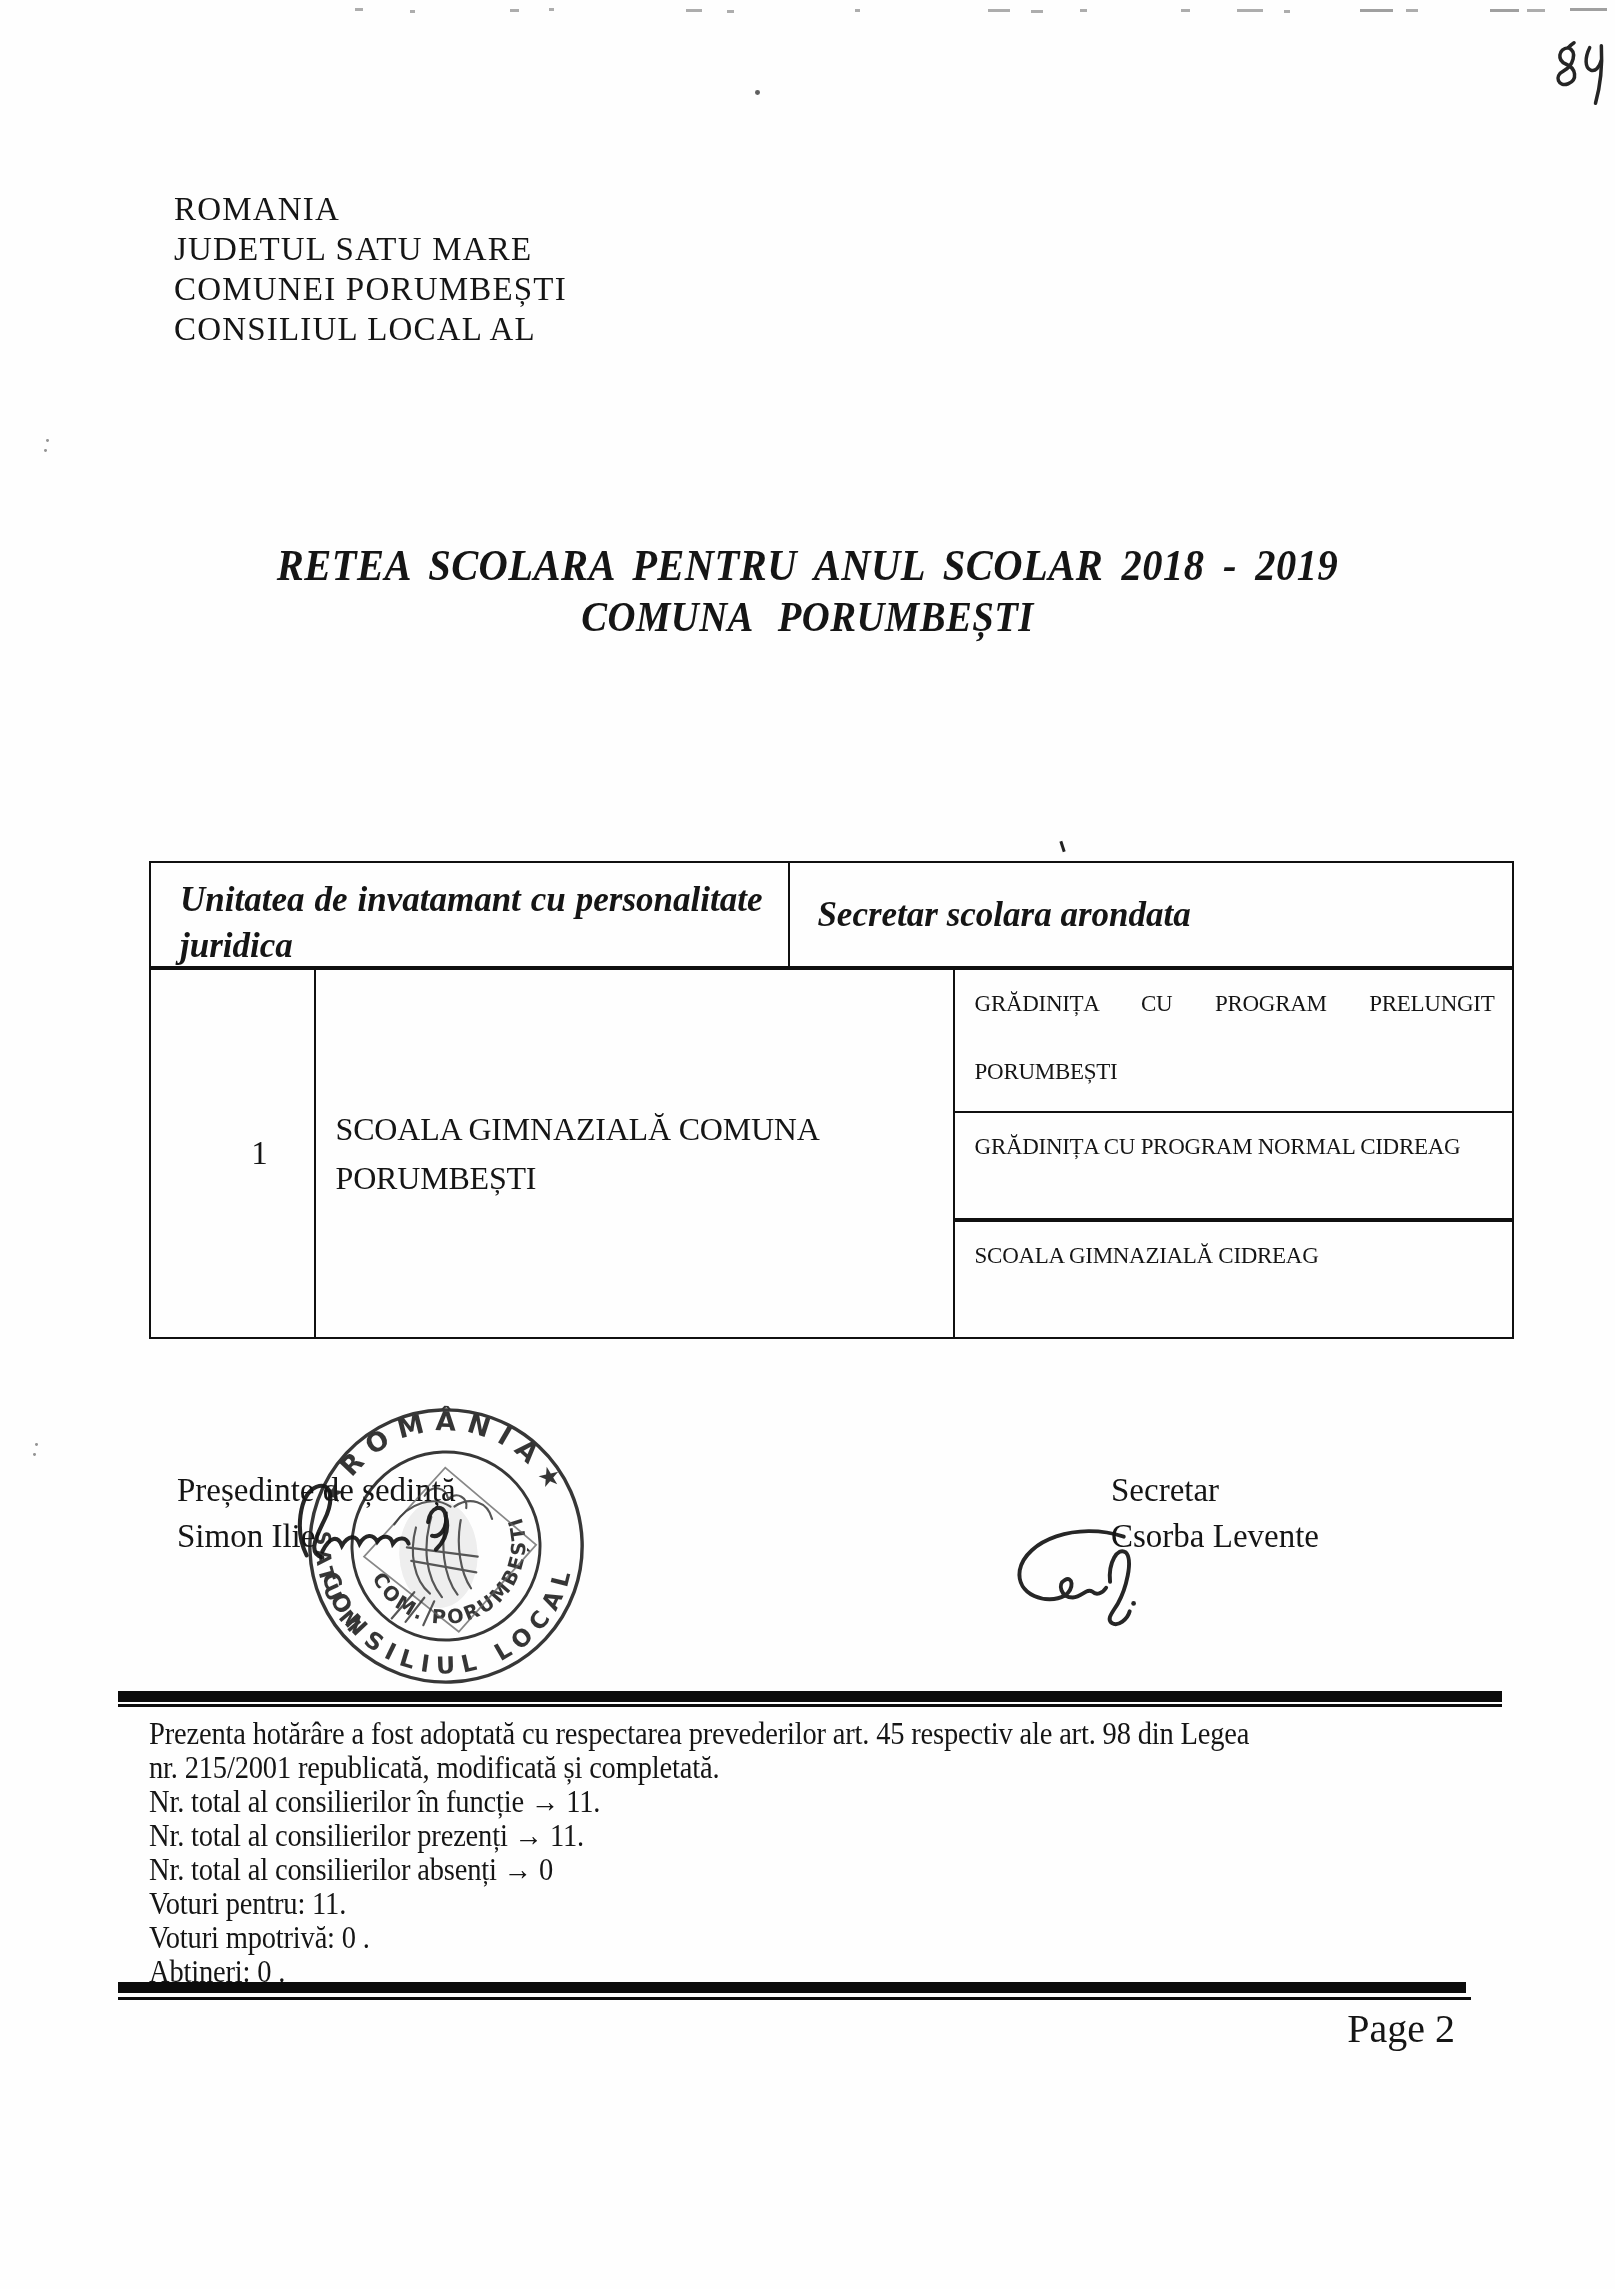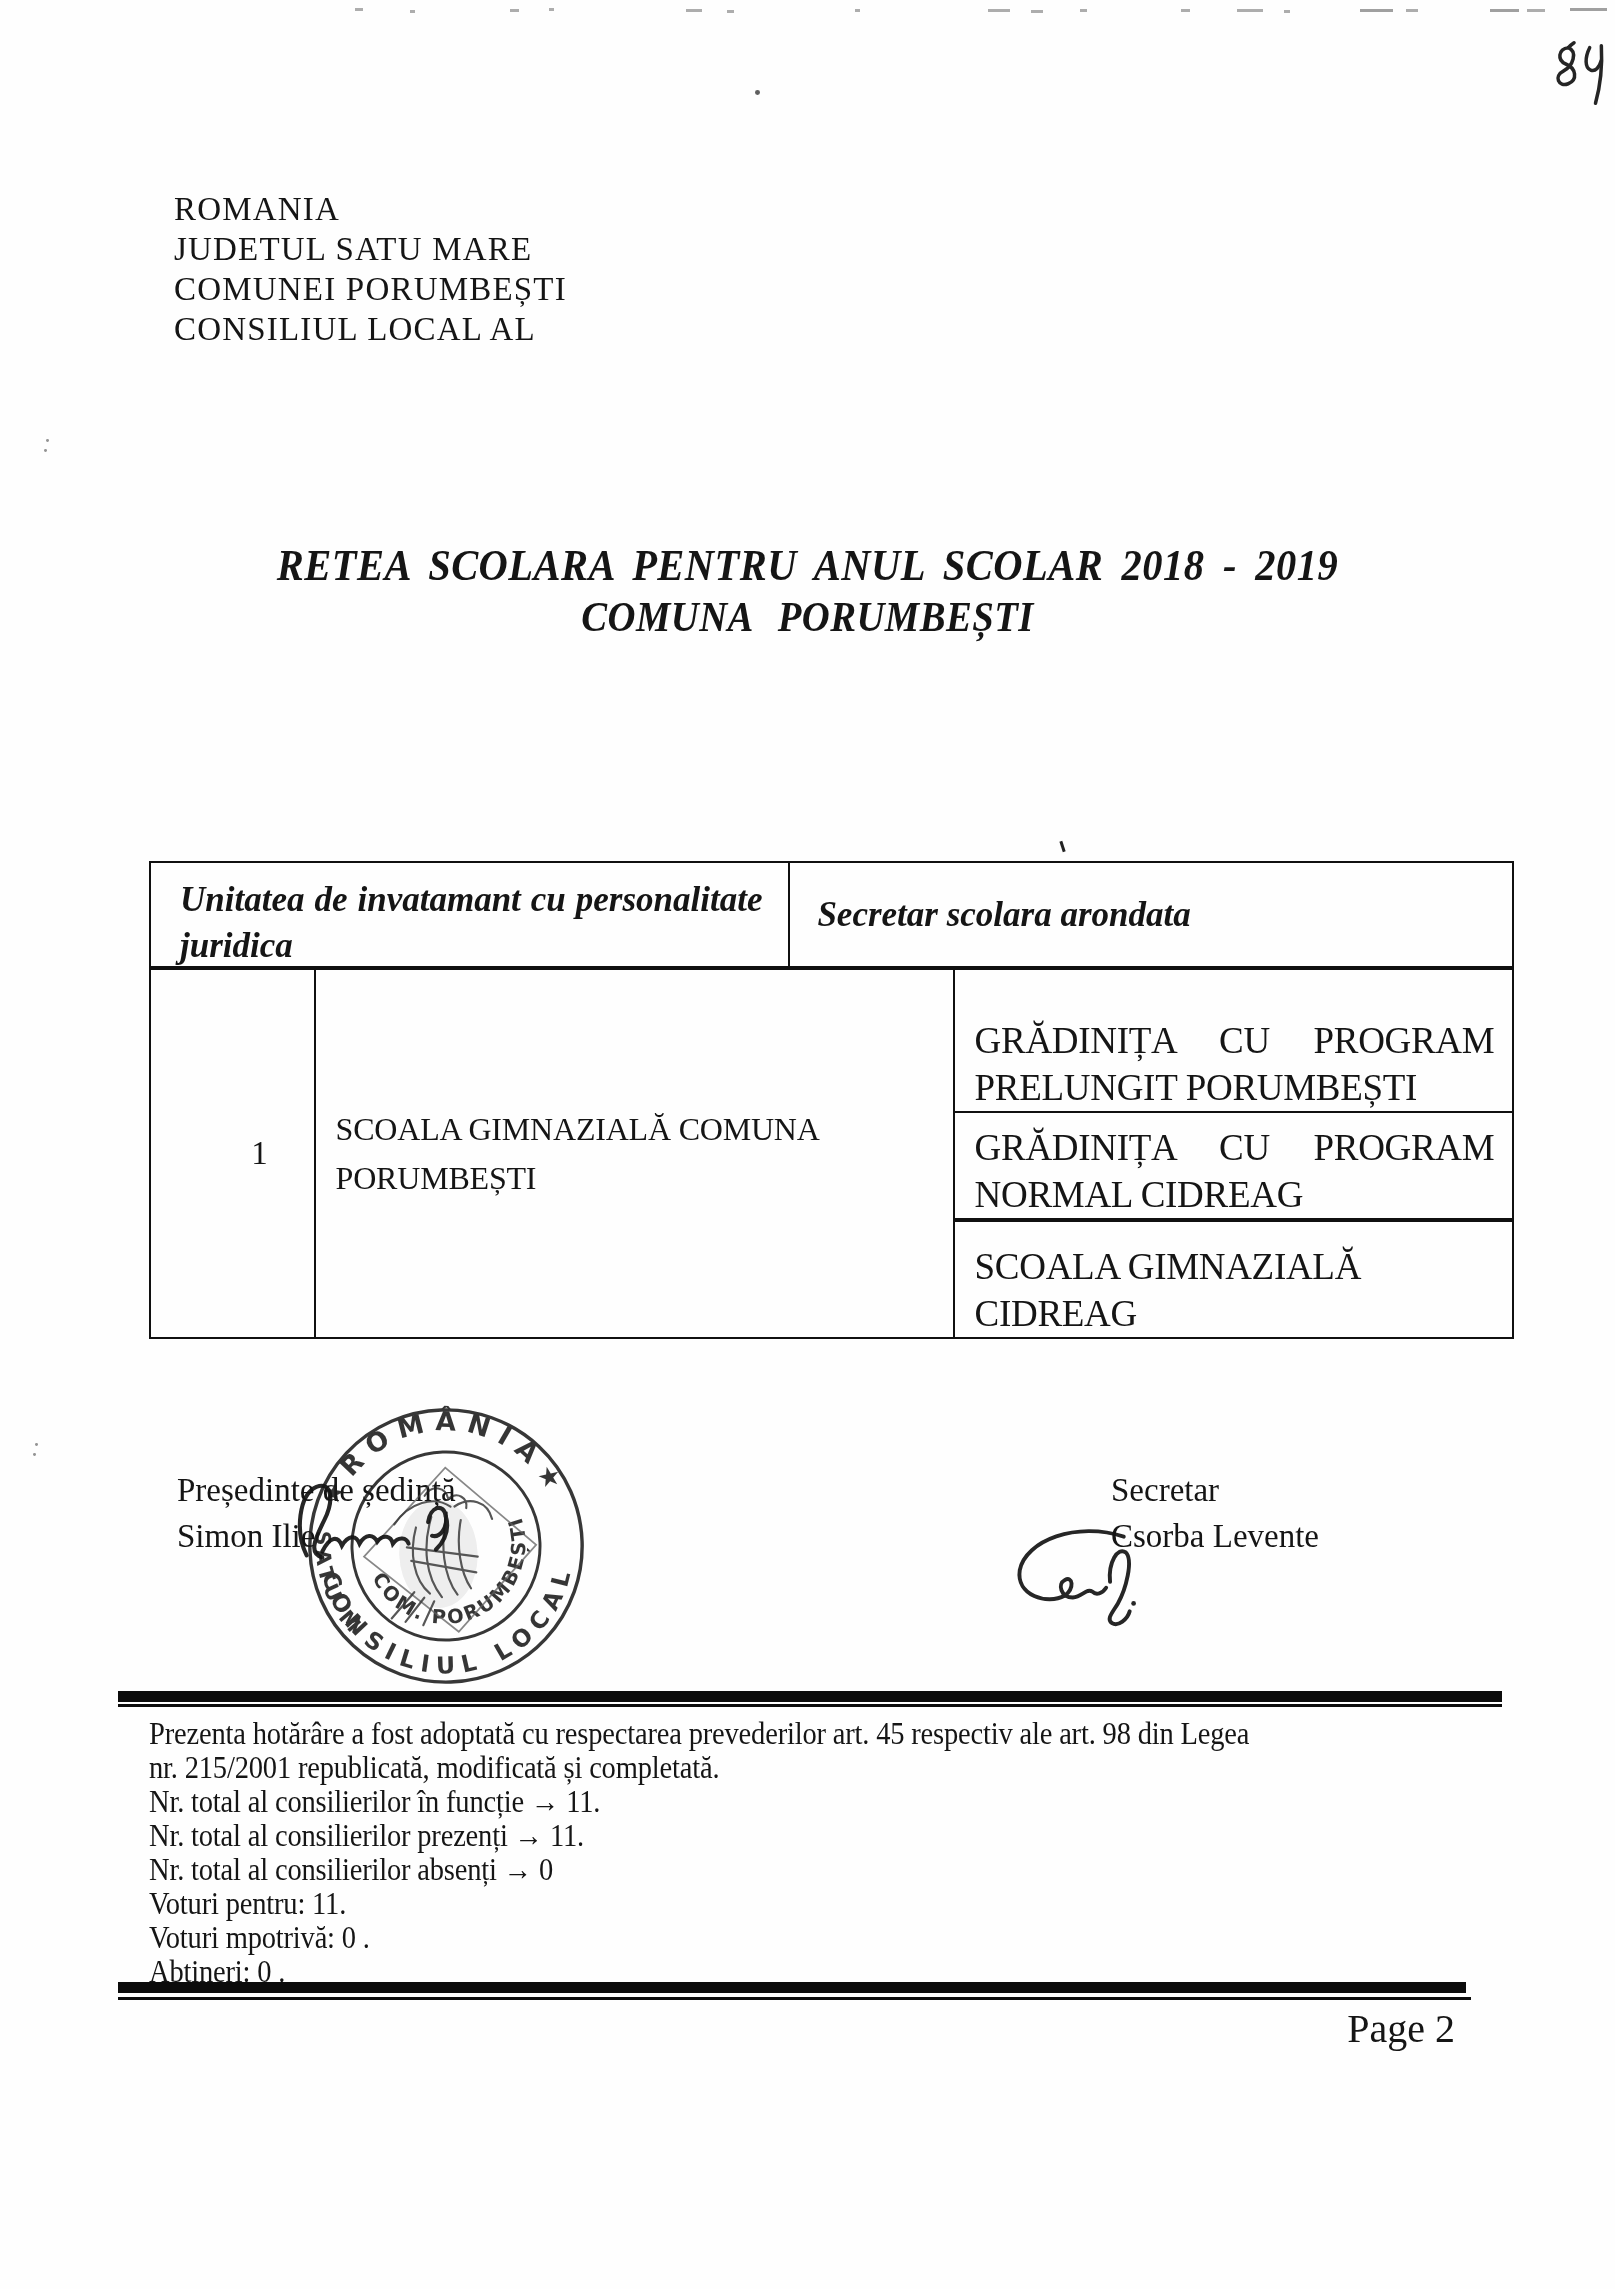--- a/index.html
+++ b/index.html
@@ -28,21 +28,21 @@
   .th1{width:165px;border-right:2.9px solid #101010;font-weight:normal;font-style:normal;
        font-size:33px;line-height:44px;padding:10.8px 5.9px 5.9px 91px;}
   .th2{width:639px;border-right:2.9px solid #101010;padding:13.7px 25.5px 5.9px 29px;text-align:justify;}
   .th3{flex:1;display:flex;align-items:center;padding:0 19.6px 0 27.4px;}
   .tr-body{display:flex;height:367px;}
   .td1{width:165px;border-right:2.9px solid #101010;display:flex;align-items:center;
        justify-content:center;font-size:33px;padding-left:54px;}
   .td2{width:639px;border-right:2.9px solid #101010;display:flex;align-items:center;
        font-size:32px;line-height:49px;padding:0 29px 0 19.6px;letter-spacing:-0.2px;}
   .td3{flex:1;display:flex;flex-direction:column;}
-  .sub{display:flex;align-items:flex-end;font-size:37px;line-height:47px;
+  .sub{display:flex;align-items:flex-start;font-size:23px;line-height:68px;
        padding:0 17.6px 0 19.6px;letter-spacing:-0.3px;}
   .sub .jt{width:100%;text-align:justify;}
   .sub1{height:143px;border-bottom:2.9px solid #101010;}
   .sub2{height:109px;border-bottom:4.9px solid #101010;}
   .sub3{flex:1;}
   
   .sig-block{position:absolute;font-size:33px;line-height:46px;}
   .sig-left{left:177px;top:1467px;}
   .sig-right{left:1111px;top:1467px;}
   .stamp{position:absolute;left:303px;top:1403px;width:286px;height:286px;opacity:.88;}

